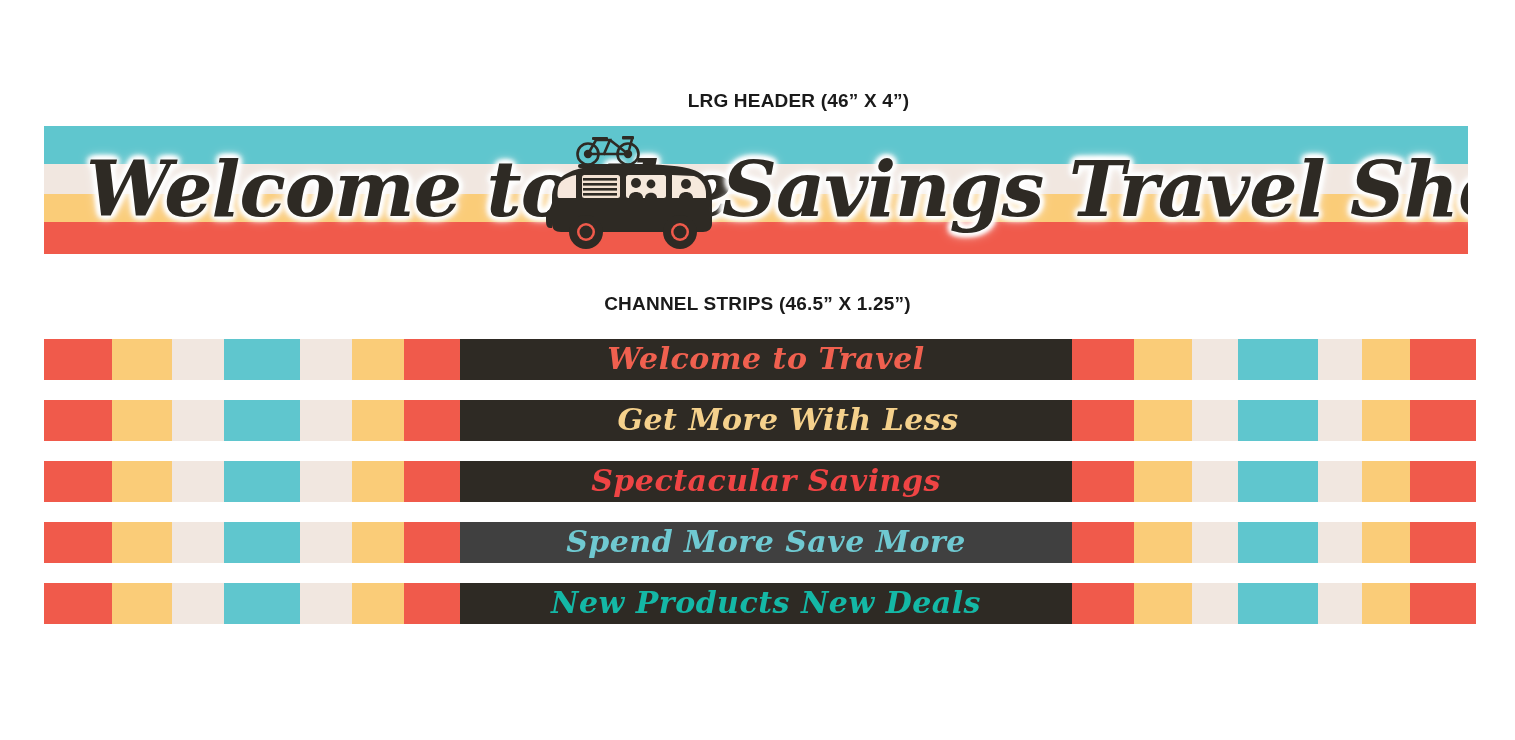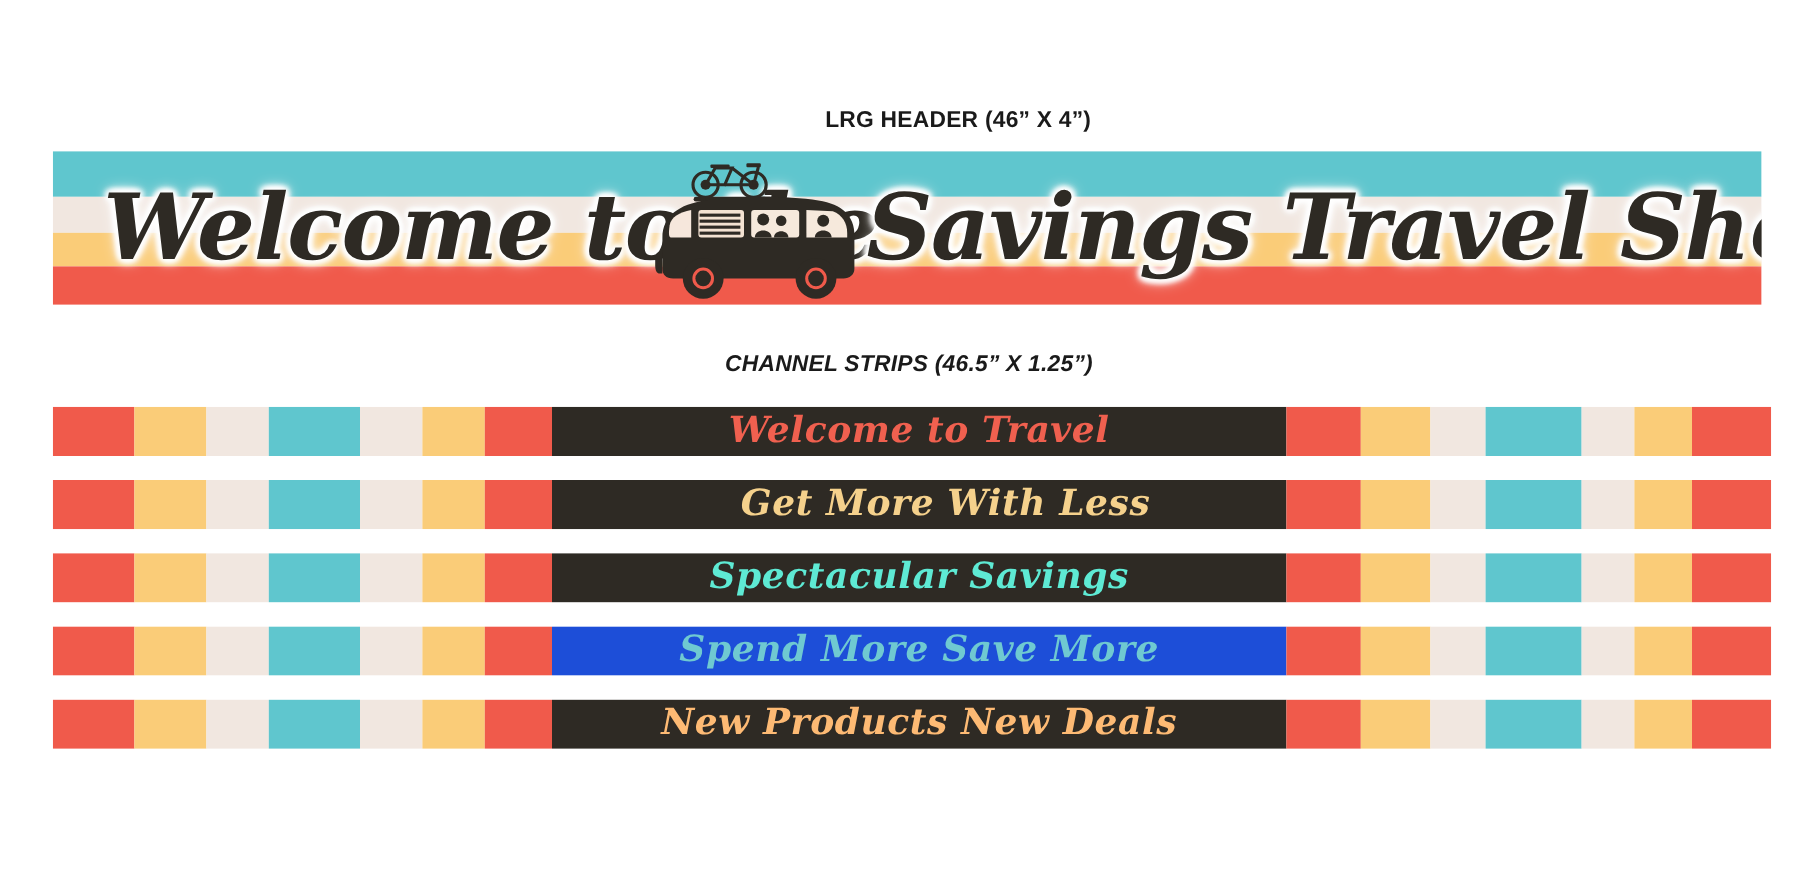--- a/index.html
+++ b/index.html
@@ -22,21 +22,21 @@
     width: 1515px;
     text-align: center;
     font-family: "Liberation Sans", sans-serif;
     font-size: 19px;
     font-weight: 600;
     letter-spacing: 0.2px;
     color: #1a1a1a;
     white-space: nowrap;
   }
   #caption-header { top: 90px; margin-left: 41px; }
-  #caption-strips { top: 293px; font-style: italic; }
+  #caption-strips { top: 293px; }
 
   
   #header-banner {
     position: absolute;
     left: 44px;
     top: 126px;
     width: 1424px;
     height: 128px;
     overflow: hidden;
   }
@@ -246,61 +246,61 @@
 
 <div class="strip" id="strip-2">
   <div class="blk blk-coral" style="width: 68px; background: rgb(240, 90, 75);"></div>
   <div class="blk blk-yellow" style="width: 60px; background: rgb(250, 204, 120);"></div>
   <div class="blk blk-cream" style="width: 52px; background: rgb(241, 231, 224);"></div>
   <div class="blk blk-teal" style="width: 76px; background: rgb(95, 198, 206);"></div>
   <div class="blk blk-cream" style="width: 52px; background: rgb(241, 231, 224);"></div>
   <div class="blk blk-yellow" style="width: 52px; background: rgb(250, 204, 120);"></div>
   <div class="blk blk-coral" style="width: 56px; background: rgb(240, 90, 75);"></div>
   <div class="strip-panel" style="background: rgb(46, 42, 36);">
-    <span class="strip-text" style="color: #5eead4;">Spectacular Savings</span>
+    <span class="strip-text" style="color: #ef4444;">Spectacular Savings</span>
   </div>
   <div class="blk blk-coral" style="width: 62px; background: rgb(240, 90, 75);"></div>
   <div class="blk blk-yellow" style="width: 58px; background: rgb(250, 204, 120);"></div>
   <div class="blk blk-cream" style="width: 46px; background: rgb(241, 231, 224);"></div>
   <div class="blk blk-teal" style="width: 80px; background: rgb(95, 198, 206);"></div>
   <div class="blk blk-cream" style="width: 44px; background: rgb(241, 231, 224);"></div>
   <div class="blk blk-yellow" style="width: 48px; background: rgb(250, 204, 120);"></div>
   <div class="blk blk-coral" style="width: 66px; background: rgb(240, 90, 75);"></div>
 </div>
 
 <div class="strip" id="strip-3">
   <div class="blk blk-coral" style="width: 68px; background: rgb(240, 90, 75);"></div>
   <div class="blk blk-yellow" style="width: 60px; background: rgb(250, 204, 120);"></div>
   <div class="blk blk-cream" style="width: 52px; background: rgb(241, 231, 224);"></div>
   <div class="blk blk-teal" style="width: 76px; background: rgb(95, 198, 206);"></div>
   <div class="blk blk-cream" style="width: 52px; background: rgb(241, 231, 224);"></div>
   <div class="blk blk-yellow" style="width: 52px; background: rgb(250, 204, 120);"></div>
   <div class="blk blk-coral" style="width: 56px; background: rgb(240, 90, 75);"></div>
-  <div class="strip-panel" style="background: #1d4ed8; align-items: center;">
+  <div class="strip-panel" style="background: #404040; align-items: center;">
     <span class="strip-text" style="color: rgb(111, 201, 209);">Spend More Save More</span>
   </div>
   <div class="blk blk-coral" style="width: 62px; background: rgb(240, 90, 75);"></div>
   <div class="blk blk-yellow" style="width: 58px; background: rgb(250, 204, 120);"></div>
   <div class="blk blk-cream" style="width: 46px; background: rgb(241, 231, 224);"></div>
   <div class="blk blk-teal" style="width: 80px; background: rgb(95, 198, 206);"></div>
   <div class="blk blk-cream" style="width: 44px; background: rgb(241, 231, 224);"></div>
   <div class="blk blk-yellow" style="width: 48px; background: rgb(250, 204, 120);"></div>
   <div class="blk blk-coral" style="width: 66px; background: rgb(240, 90, 75);"></div>
 </div>
 
 <div class="strip" id="strip-4">
   <div class="blk blk-coral" style="width: 68px; background: rgb(240, 90, 75);"></div>
   <div class="blk blk-yellow" style="width: 60px; background: rgb(250, 204, 120);"></div>
   <div class="blk blk-cream" style="width: 52px; background: rgb(241, 231, 224);"></div>
   <div class="blk blk-teal" style="width: 76px; background: rgb(95, 198, 206);"></div>
   <div class="blk blk-cream" style="width: 52px; background: rgb(241, 231, 224);"></div>
   <div class="blk blk-yellow" style="width: 52px; background: rgb(250, 204, 120);"></div>
   <div class="blk blk-coral" style="width: 56px; background: rgb(240, 90, 75);"></div>
   <div class="strip-panel" style="background: rgb(46, 42, 36);">
-    <span class="strip-text" style="color: #fdba74; text-align: right;">New Products New Deals</span>
+    <span class="strip-text" style="color: #14b8a6; text-align: right;">New Products New Deals</span>
   </div>
   <div class="blk blk-coral" style="width: 62px; background: rgb(240, 90, 75);"></div>
   <div class="blk blk-yellow" style="width: 58px; background: rgb(250, 204, 120);"></div>
   <div class="blk blk-cream" style="width: 46px; background: rgb(241, 231, 224);"></div>
   <div class="blk blk-teal" style="width: 80px; background: rgb(95, 198, 206);"></div>
   <div class="blk blk-cream" style="width: 44px; background: rgb(241, 231, 224);"></div>
   <div class="blk blk-yellow" style="width: 48px; background: rgb(250, 204, 120);"></div>
   <div class="blk blk-coral" style="width: 66px; background: rgb(240, 90, 75);"></div>
 </div>
 

